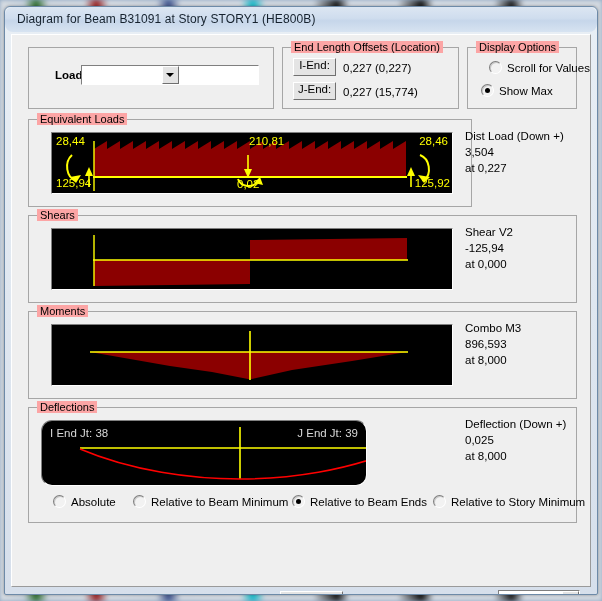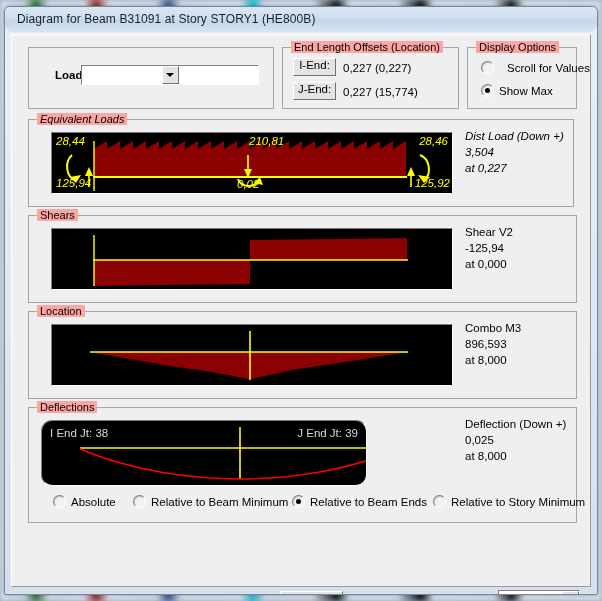--- a/index.html
+++ b/index.html
@@ -226,31 +226,31 @@
 
       <div class="btn" style="position:absolute; left:10px; top:34px; width:43px; height:18px;">
         <span>J-End:</span>
       </div>
       <div class="lbl" style="left:60px; top:38px;">0,227  (15,774)</div>
     </div>
 
     <div class="group" style="left:455px; top:12px; width:110px; height:62px;">
       <span class="glegend">Display Options</span>
 
-      <div class="radio" style="position:absolute; left:13px; top:13px;gap:8px;">
+      <div class="radio" style="position:absolute; left:21px; top:13px;">
         <span class="rdot"></span>
         <span>Scroll for Values</span>
       </div>
       <div class="radio" style="position:absolute; left:13px; top:36px;">
         <span class="rdot on"></span>
         <span>Show Max</span>
       </div>
     </div>
 
-    <div class="group" style="left:16px; top:84px; width:546px; height:88px;font-style:italic;">
+    <div class="group" style="left:16px; top:84px; width:444px; height:88px;">
       <span class="glegend">Equivalent Loads</span>
 
       <div class="canvasbox" style="left:22px; top:12px; width:402px; height:62px;">
         <svg width="400" height="60" viewBox="0 0 400 60">
 
           <path d="M42,44 L42,16
                    L55,8 L55,16 L68,8 L68,16 L81,8 L81,16 L94,8 L94,16
                    L107,8 L107,16 L120,8 L120,16 L133,8 L133,16 L146,8 L146,16
                    L159,8 L159,16 L172,8 L172,16 L185,8 L185,16 L198,8 L198,16
                    L211,8 L211,16 L224,8 L224,16 L237,8 L237,16 L250,8 L250,16
@@ -313,21 +313,21 @@
       </div>
 
       <div class="readout" style="left:436px; top:8px;">
         <div>Shear V2</div>
         <div>-125,94</div>
         <div>at 0,000</div>
       </div>
     </div>
 
     <div class="group" style="left:16px; top:276px; width:549px; height:88px;">
-      <span class="glegend">Location</span>
+      <span class="glegend">Moments</span>
 
       <div class="canvasbox" style="left:22px; top:12px; width:402px; height:62px;">
         <svg width="400" height="60" viewBox="0 0 400 60">
 
           <path d="M38,27 L118,41 L160,47 L196,54 L200,54 L240,45 L300,36 L355,27 Z" fill="#8B0000"></path>
 
           <line x1="38" y1="27" x2="356" y2="27" stroke="#FFFF00" stroke-width="1.6"></line>
 
           <line x1="198" y1="6" x2="198" y2="55" stroke="#FFFF00" stroke-width="1.6"></line>
         </svg>

